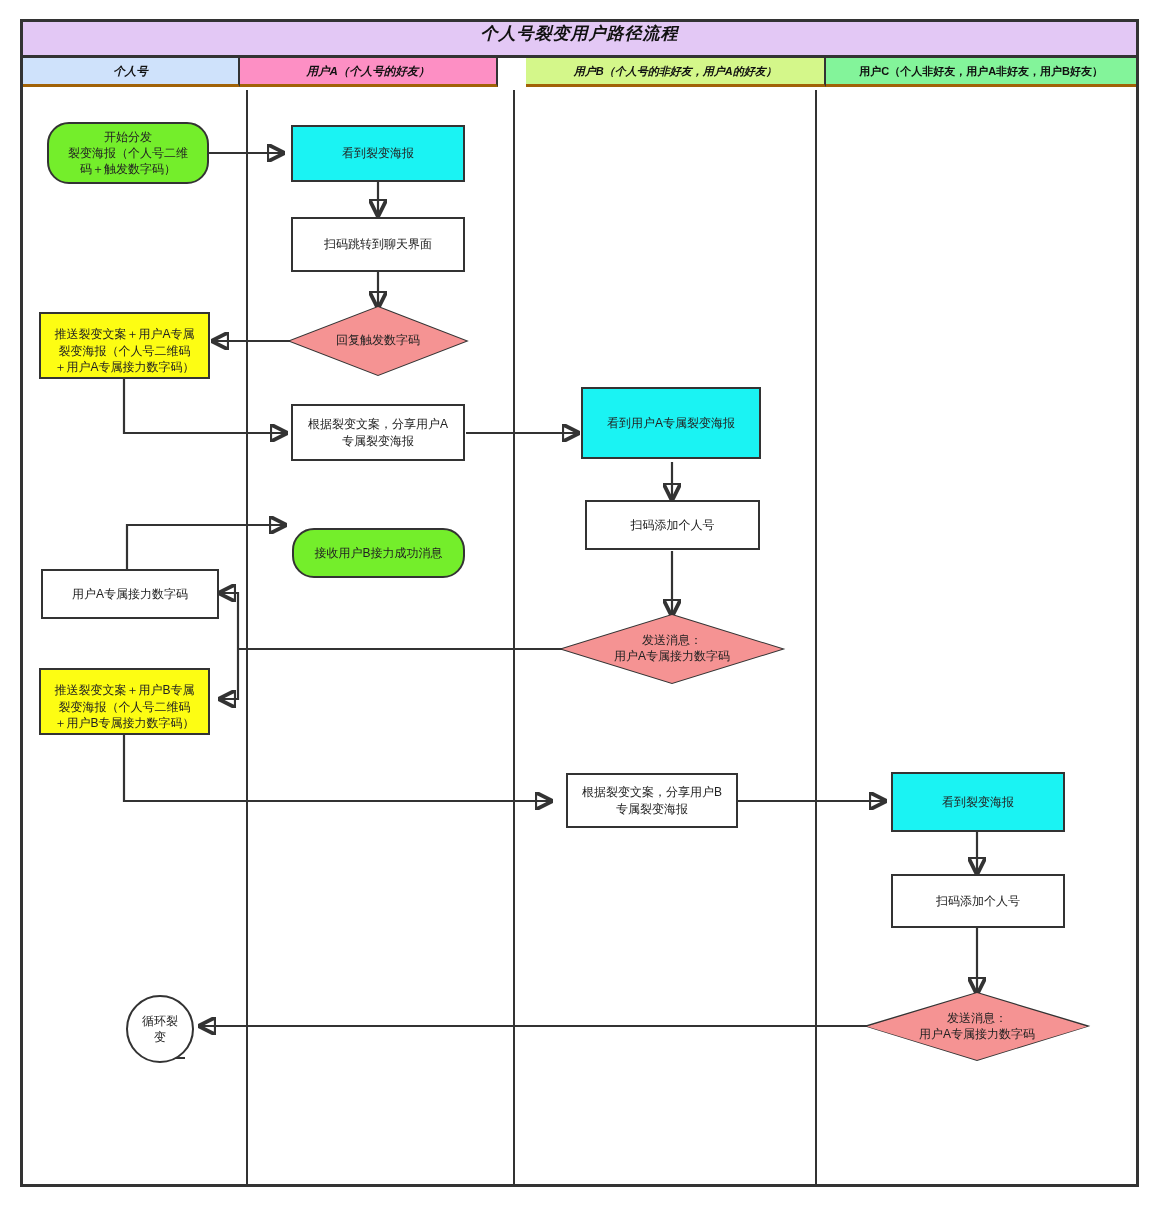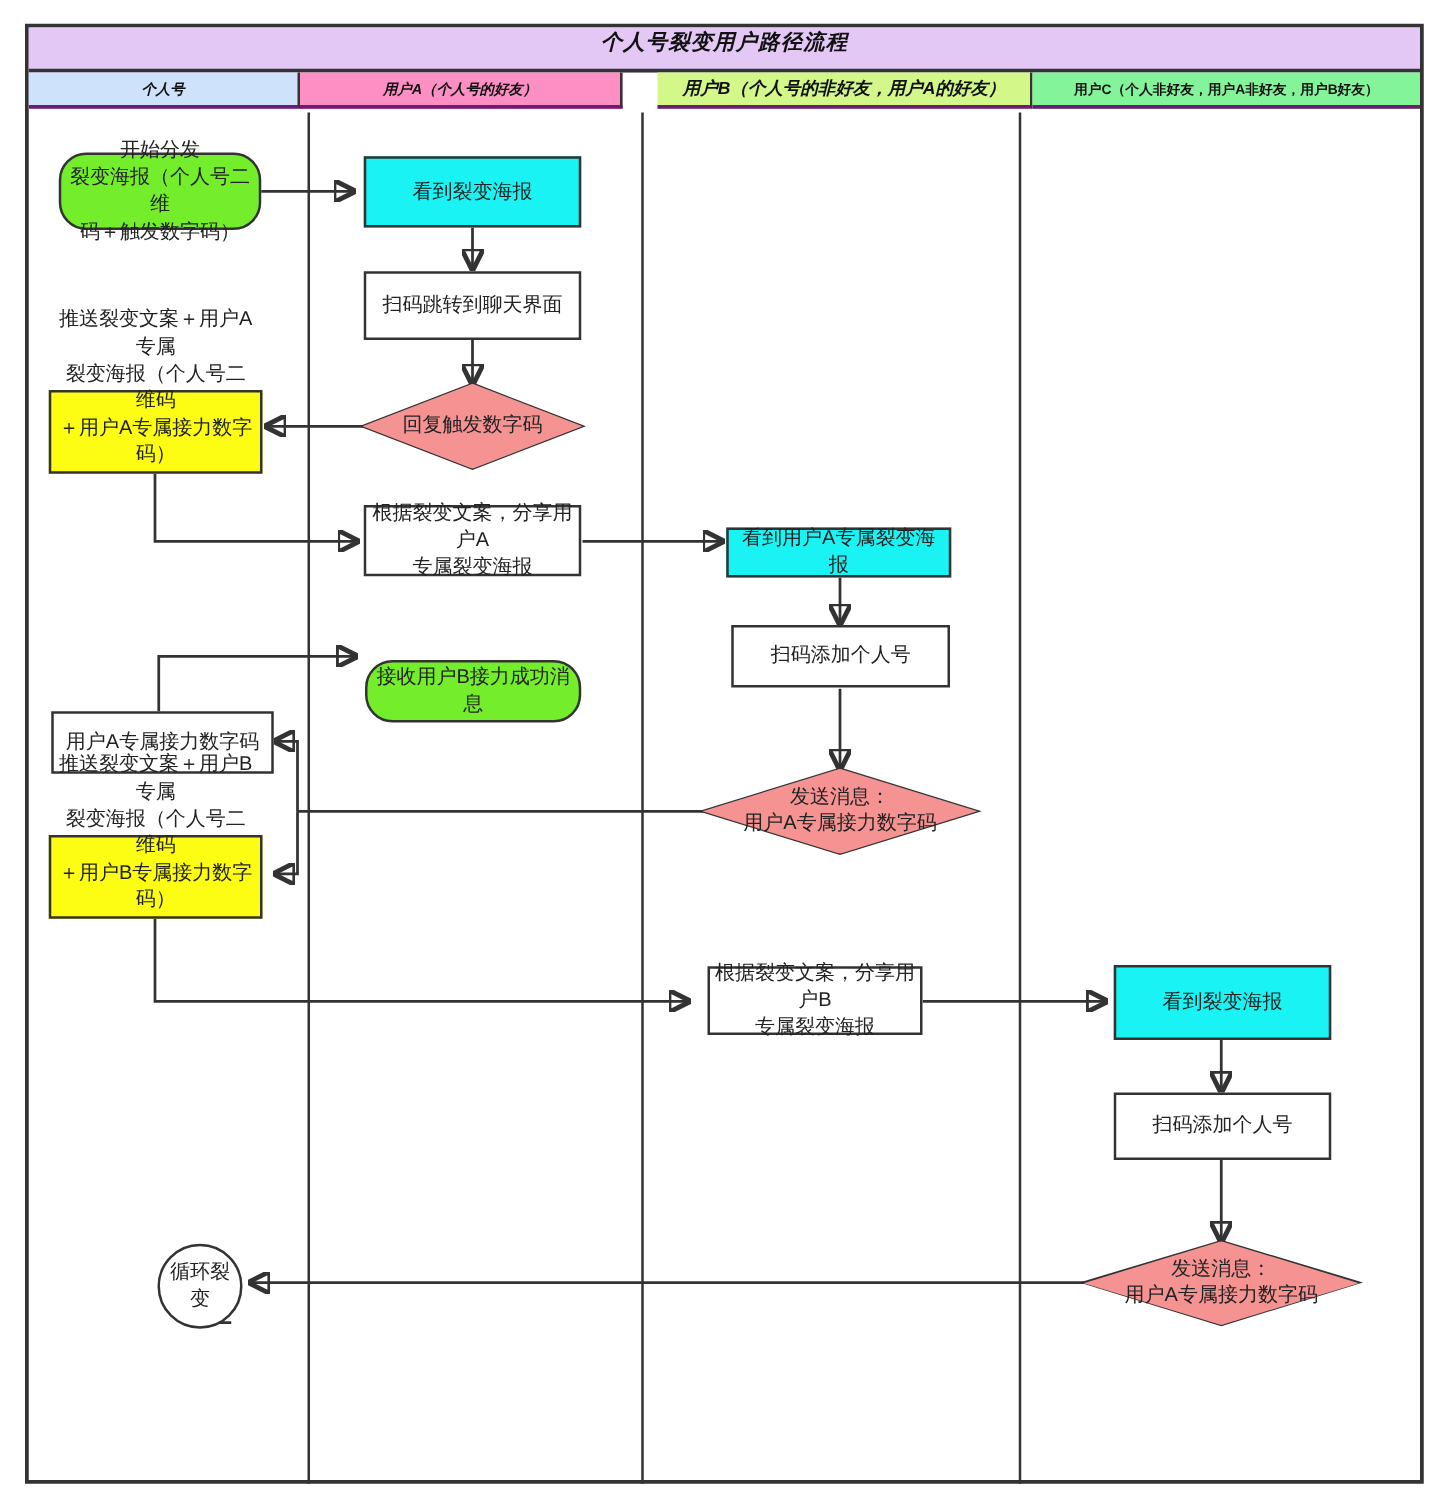--- a/index.html
+++ b/index.html
@@ -51,21 +51,21 @@
     left: 0; top: 36px;
     width: 100%;
     height: 29px;
     display: flex;
     box-sizing: border-box;
   }
   .lane-hcell {
     height: 100%;
     box-sizing: border-box;
     border-right: 2px solid #333333;
-    border-bottom: 3px solid #701a75;
+    border-bottom: 3px solid #a16207;
     display: flex;
     align-items: center;
     justify-content: center;
     font-size: 11.5px;
     color: #111111;
     white-space: nowrap;
     overflow: hidden;
   }
   .lane-hcell:last-child { border-right: none; }
   .lane-hcell.italic { font-style: italic; font-weight: bold; }
@@ -82,21 +82,21 @@
 
   
   .node {
     position: absolute;
     box-sizing: border-box;
     border: 2px solid #333333;
     display: flex;
     align-items: center;
     justify-content: center;
     text-align: center;
-    font-size: 16px;
+    font-size: 12px;
     line-height: 1.35;
     color: #222222;
     padding: 2px 4px;
     z-index: 5;
   }
   .node.process { background: #ffffff; }
   .node.cyan    { background: #1af3f3; }
   .node.green   { background: #74ee2b; border-radius: 22px; }
   .node.yellow  { background: #fdfd13; align-items: flex-end; }
   .node.circle  { background: #ffffff; border-radius: 50%; }
@@ -142,21 +142,21 @@
       <span class="title-text">个人号裂变用户路径流程</span>
     </div>
 
     <div id="lane-head">
       <div class="lane-hcell italic" style="width:224px;background:#cfe2fb;">
         <span>个人号</span>
       </div>
       <div class="lane-hcell italic" style="width:267px;background:#fd8fc4;">
         <span>用户A（个人号的好友）</span>
       </div>
-      <div class="lane-hcell italic" style="width:310px;background:#d4f78a;font-size:14px;margin-left:28px;">
+      <div class="lane-hcell italic" style="width:310px;background:#d4f78a;font-size:11px;margin-left:28px;">
         <span>用户B（个人号的非好友，用户A的好友）</span>
       </div>
       <div class="lane-hcell bold" style="width:320px;background:#83f49a;font-size:11px;">
         <span>用户C（个人非好友，用户A非好友，用户B好友）</span>
       </div>
     </div>
 
     <div class="lane-sep" style="left:223px;"></div>
     <div class="lane-sep" style="left:490px;"></div>
     <div class="lane-sep" style="left:792px;"></div>
@@ -239,21 +239,21 @@
     </div>
   </div>
 
   <div class="node process" style="left:291px;top:404px;width:174px;height:57px;">
     <div>
       <div>根据裂变文案，分享用户A</div>
       <div>专属裂变海报</div>
     </div>
   </div>
 
-  <div class="node cyan" style="left:581px;top:422px;width:180px;height:40px;">
+  <div class="node cyan" style="left:581px;top:387px;width:180px;height:72px;">
     <span>看到用户A专属裂变海报</span>
   </div>
 
   <div class="node process" style="left:585px;top:500px;width:175px;height:50px;">
     <span>扫码添加个人号</span>
   </div>
 
   <div class="node diamond" style="left:562px;top:615px;width:220px;height:68px;">
     <div class="dia-shape"></div>
     <div class="dia-label">

